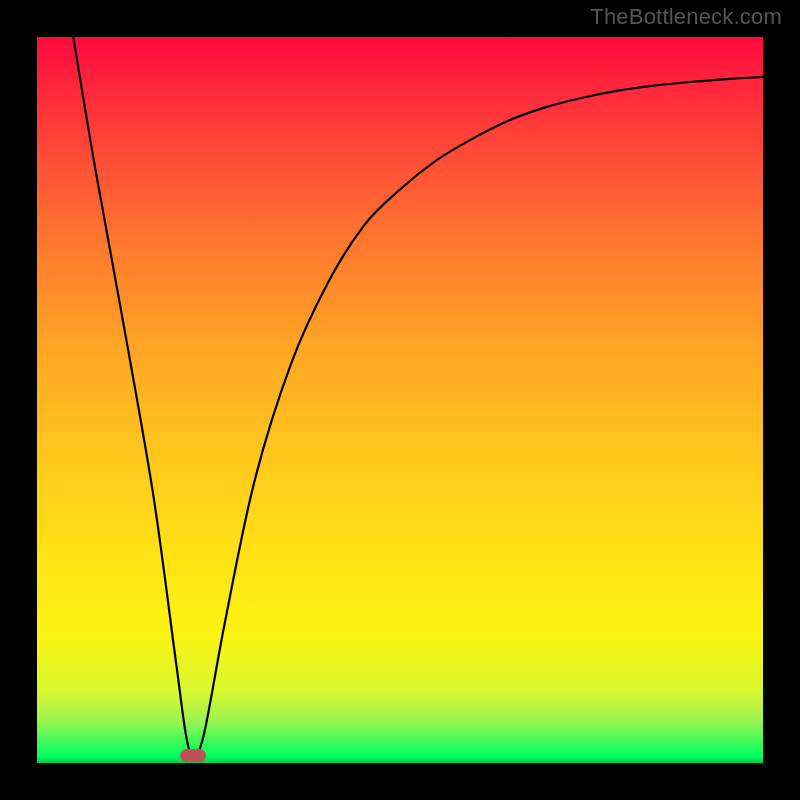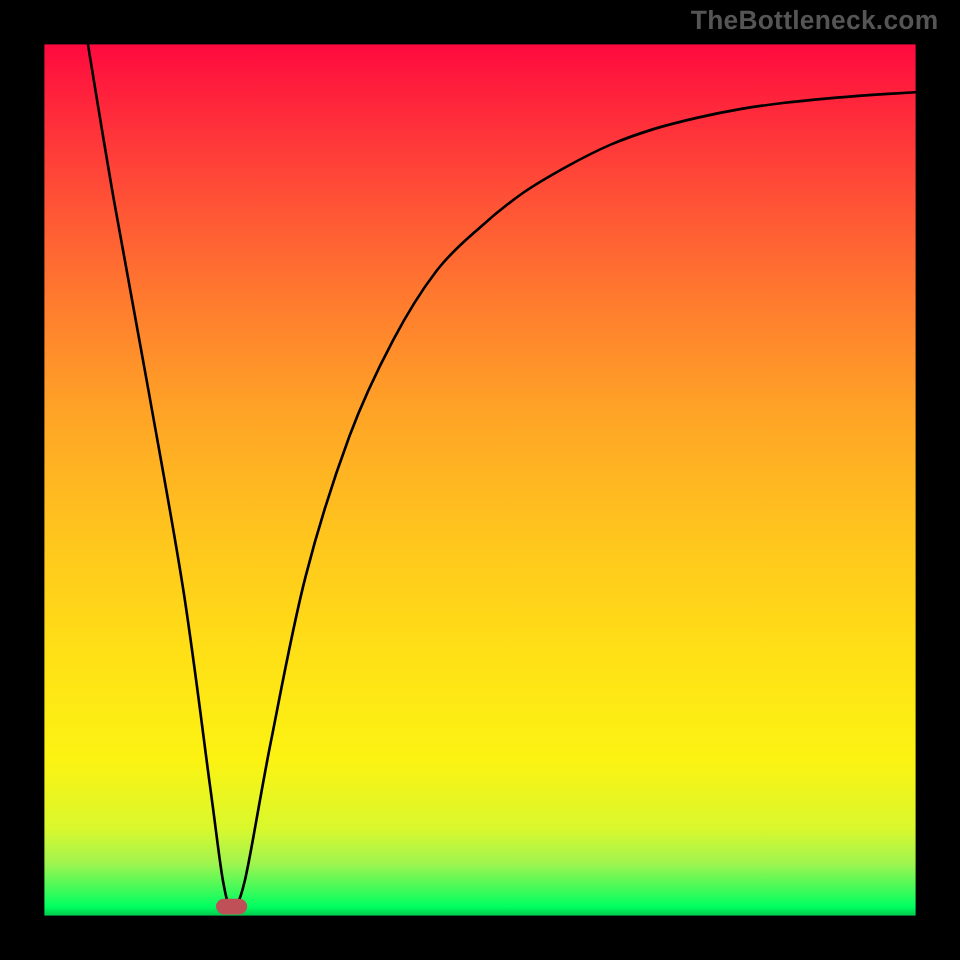--- a/index.html
+++ b/index.html
@@ -43,21 +43,21 @@
     position: absolute;
     background: #c05058;
     border-radius: 9px;
   }
   .watermark {
     position: absolute;
     top: 4px;
     right: 18px;
     color: #555;
     font-size: 22px;
-    font-weight: 700;
+    font-weight: 400;
     letter-spacing: 0.2px;
     user-select: none;
   }
   svg.curve {
     position: absolute;
     left: 0;
     top: 0;
     width: 726px;
     height: 726px;
     overflow: visible;

